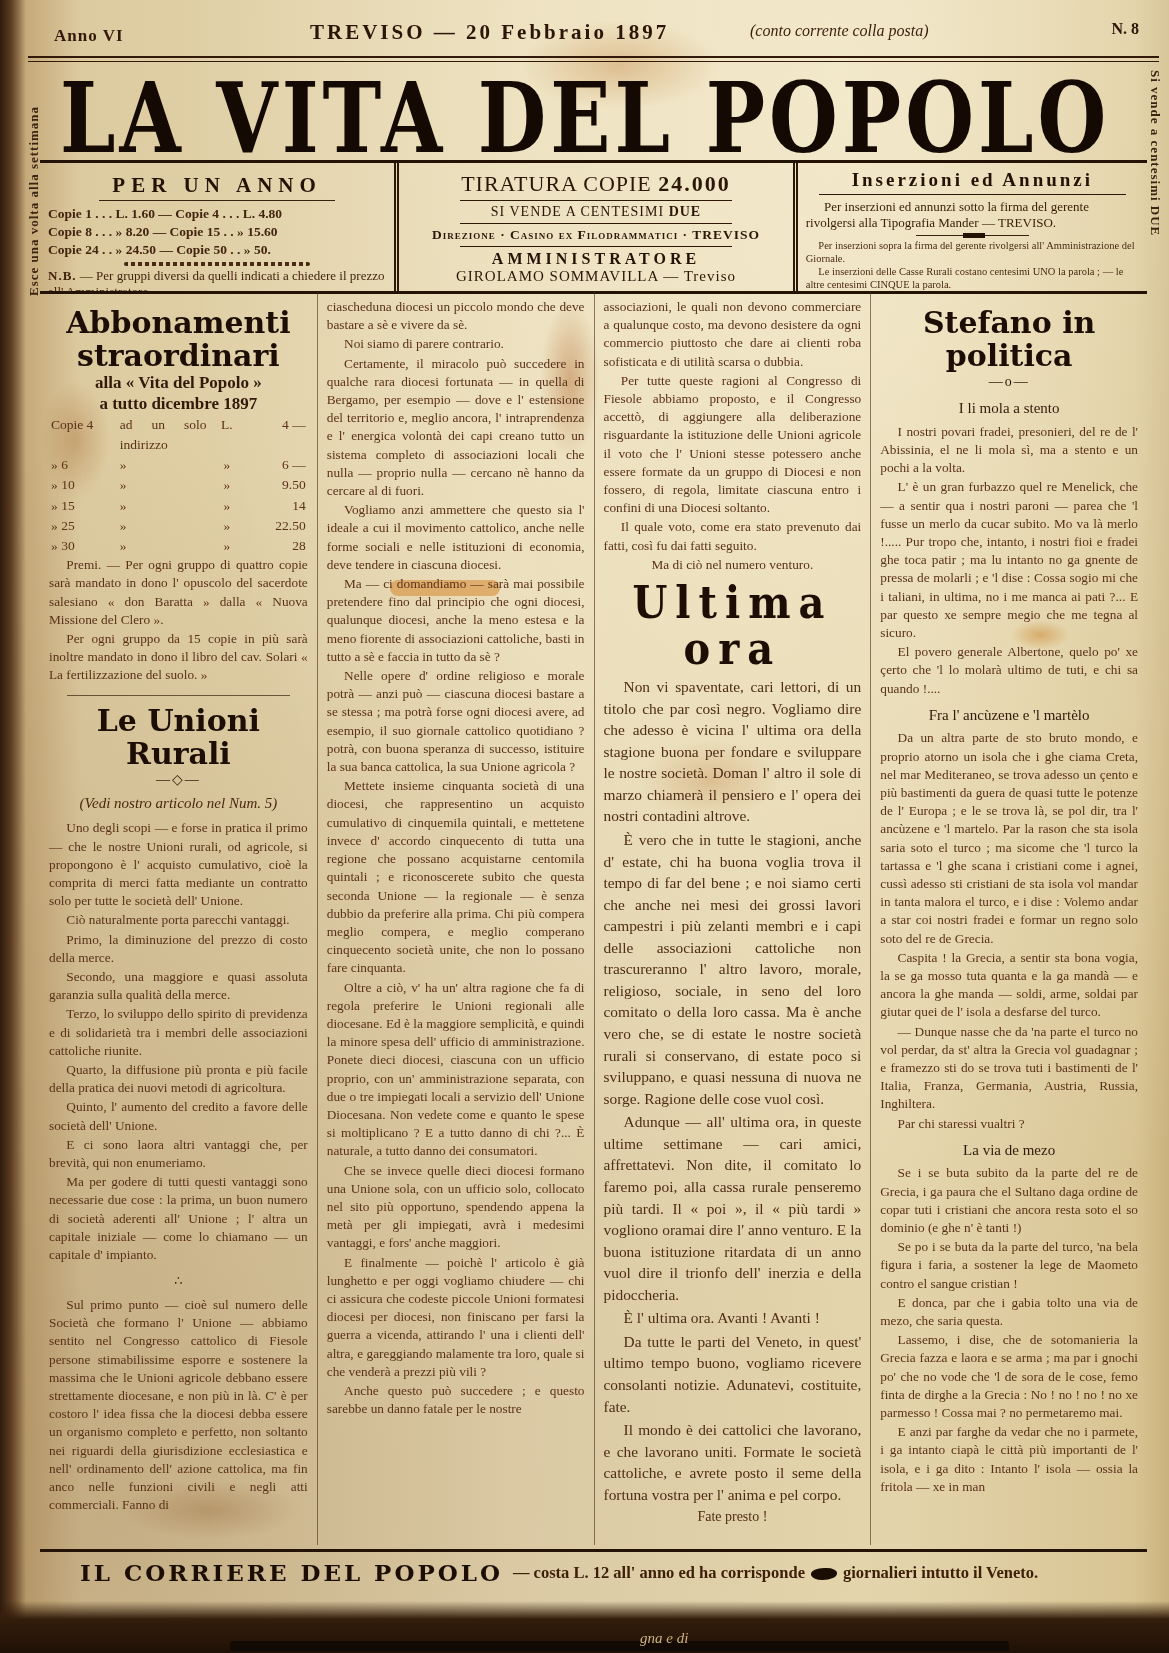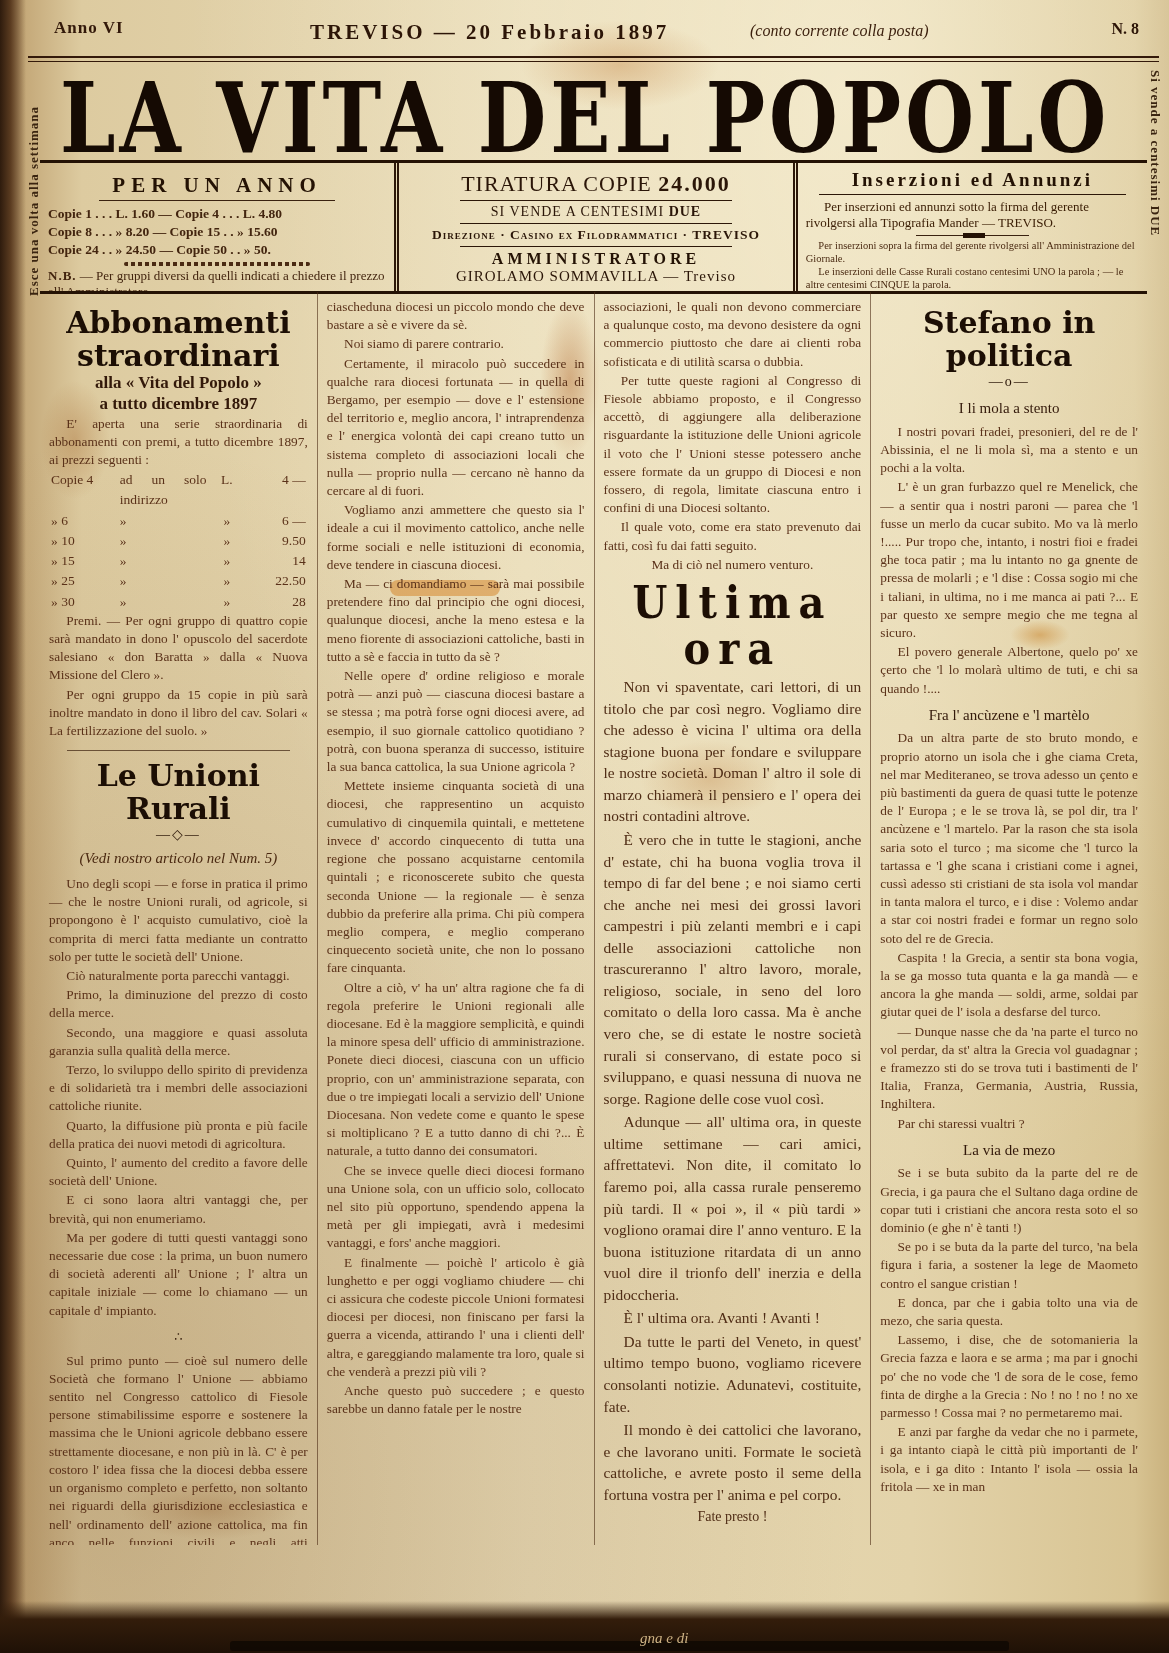--- a/index.html
+++ b/index.html
@@ -10,21 +10,21 @@
       radial-gradient(ellipse at 72% 6%, rgba(255,250,228,.55), transparent 55%),
       radial-gradient(ellipse at 10% 90%, rgba(120,80,40,.25), transparent 50%),
       linear-gradient(90deg,#a8855a 0,#c4a878 2%,#ddcba0 7%,#e7d9b4 45%,#e3d3aa 78%,#d8c493 97%,#cab27e 100%),
       #e2d2a9;}
   .spine{position:absolute;left:0;top:0;width:26px;height:100%;
     background:linear-gradient(90deg,#2e1b0d 0,#5a3b20 40%,rgba(90,59,32,0) 100%);}
   .stain{position:absolute;border-radius:50%;pointer-events:none;}
 
   
   .tophdr{position:absolute;left:40px;right:16px;top:14px;height:40px;}
-  .tophdr .anno{position:absolute;left:14px;top:4px;font-size:17px;font-weight:bold;letter-spacing:1px;color:#33190a;}
+  .tophdr .anno{position:absolute;left:14px;top:12px;font-size:17px;font-weight:bold;letter-spacing:1px;color:#33190a;}
   .tophdr .dateline{position:absolute;left:270px;top:6px;font-size:21px;font-weight:bold;letter-spacing:3px;color:#2c1507;}
   .tophdr .conto{position:absolute;left:710px;top:8px;font-size:16px;font-style:italic;color:#3a1e0c;}
   .tophdr .numero{position:absolute;right:14px;top:6px;font-size:16px;font-weight:bold;color:#2c1507;font-family:Liberation Serif, serif;}
   .dblrule{position:absolute;left:28px;right:10px;top:56px;border-top:2px solid #33190a;border-bottom:1px solid #33190a;height:3px;}
 
   
   .masthead{position:absolute;left:60px;right:60px;top:62px;height:96px;text-align:center;
     font-family:"DejaVu Serif",serif;font-weight:bold;font-size:79px;letter-spacing:4px;color:#150a03;
     transform:scaleY(1.22);transform-origin:top center;white-space:nowrap;}
   .vert{position:absolute;font-size:13px;font-weight:bold;color:#3a2410;writing-mode:vertical-rl;letter-spacing:1px;}
@@ -152,21 +152,20 @@
       <div class="ins-p2">Per inserzioni sopra la firma del gerente rivolgersi all' Amministrazione del Giornale.</div>
       <div class="ins-p2">Le inserzioni delle Casse Rurali costano centesimi UNO la parola ; — le altre centesimi CINQUE la parola.</div>
     </div>
   </div>
 
   <div class="cols">
     <div class="col">
         <div class="col-h2">Abbonamenti straordinari</div>
         <div class="col-hc">alla « Vita del Popolo »</div>
         <div class="col-hc">a tutto dicembre 1897</div>
-        <div class="col-p">E' aperta una serie straordinaria di abbonamenti con premi, a tutto dicembre 1897, ai prezzi seguenti :</div>
         <div class="col-row">
           <span>Copie 4</span>
           <span>ad un solo indirizzo</span>
           <span>L.</span>
           <span>4 —</span>
         </div>
         <div class="col-row">
           <span>» 6</span>
           <span>»</span>
           <span>»</span>
@@ -255,18 +254,22 @@
         <div class="col-p">Par chi staressi vualtri ?</div>
         <div class="col-sub">La via de mezo</div>
         <div class="col-p">Se i se buta subito da la parte del re de Grecia, i ga paura che el Sultano daga ordine de copar tuti i cristiani che ancora resta soto el so dominio (e ghe n' è tanti !)</div>
         <div class="col-p">Se po i se buta da la parte del turco, 'na bela figura i faria, a sostener la lege de Maometo contro el sangue cristian !</div>
         <div class="col-p">E donca, par che i gabia tolto una via de mezo, che saria questa.</div>
         <div class="col-p">Lassemo, i dise, che de sotomanieria la Grecia fazza e laora e se arma ; ma par i gnochi po' che no vode che 'l de sora de le cose, femo finta de dirghe a la Grecia : No ! no ! no ! no xe parmesso ! Cossa mai ? no permetaremo mai.</div>
         <div class="col-p">E anzi par farghe da vedar che no i parmete, i ga intanto ciapà le città più importanti de l' isola, e i ga dito : Intanto l' isola — ossia la fritola — xe in man</div>
       </div>
   </div>
 
+  <div class="footer">
+    <span class="fbold">IL CORRIERE DEL POPOLO</span>
+    <span class="frest"><span>— costa L. 12 all' anno ed ha corrisponde</span><span class="blot"></span><span>giornalieri intutto il Veneto.</span></span>
+  </div>
 
   <div class="band">
     <div class="band-strip"></div>
   </div>
   <div class="band-text">gna e di</div>
 </div>
 
 </body></html>

